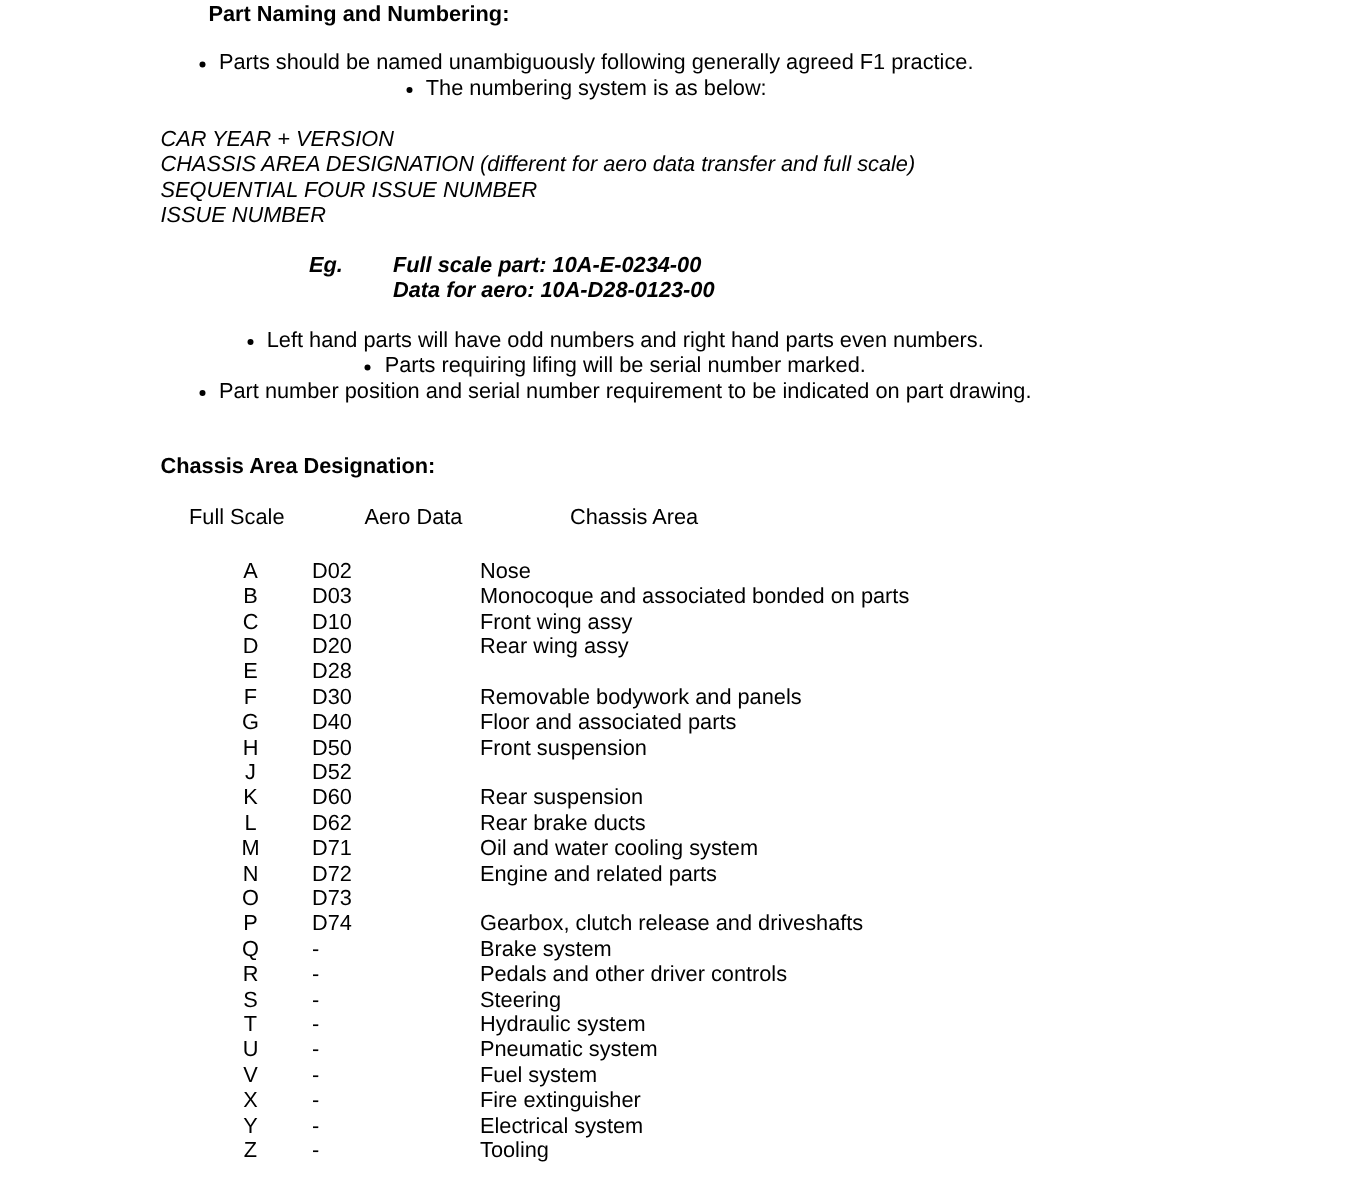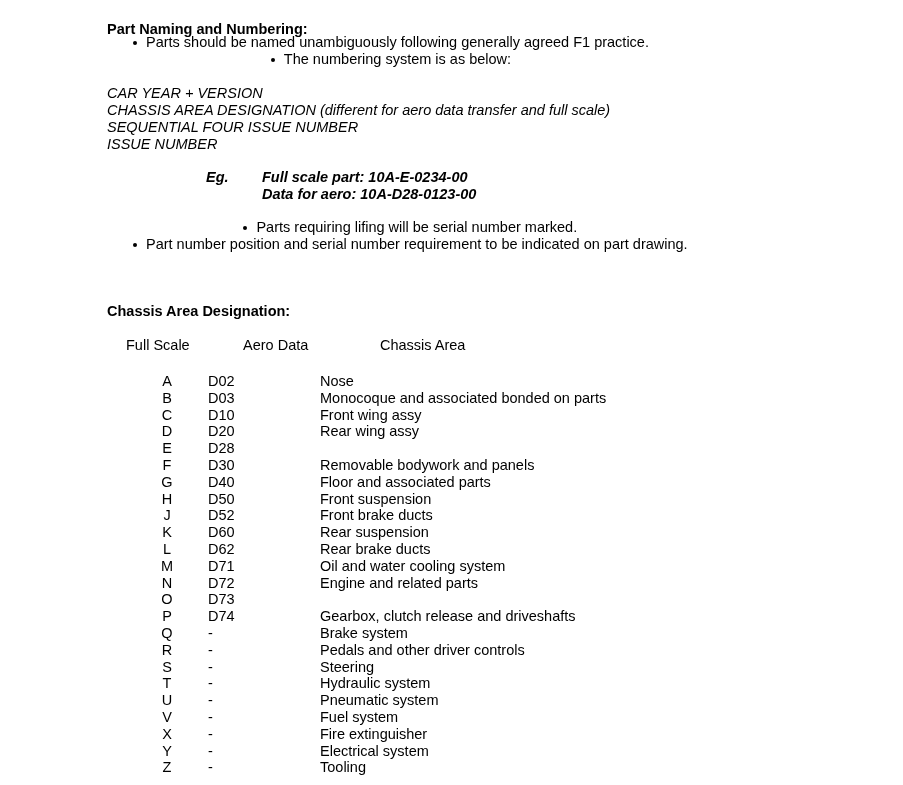--- a/index.html
+++ b/index.html
@@ -10,21 +10,21 @@
     overflow: hidden;
     font-family: "Liberation Sans", sans-serif;
     font-size: 14.5px;
     line-height: 17px;
     color: #000000;
   }
   .heading {
     position: absolute; left: 107px;
     font-weight: bold; font-size: 14.5px;
   }
-  #page-title { top: 21px; }
+  #page-title { top: 2px; margin-left: 32px; }
   #section-title { top: 303px; }
 
   ul.bullets {
     position: absolute; left: 133px;
     list-style: none;
   }
   #intro-bullets { top: 34px; }
   #rules-bullets { top: 219px; }
   ul.bullets li { display: flex; line-height: 17px; justify-content: center; }
   .dot {
@@ -86,20 +86,24 @@
     <span class="eg-label">Eg.</span>
     <div>
       <div>Full scale part: 10A-E-0234-00</div>
       <div>Data for aero: 10A-D28-0123-00</div>
     </div>
   </div>
 
   <ul class="bullets" id="rules-bullets">
     <li>
       <span class="dot"></span>
+      <span>Left hand parts will have odd numbers and right hand parts even numbers.</span>
+    </li>
+    <li>
+      <span class="dot"></span>
       <span>Parts requiring lifing will be serial number marked.</span>
     </li>
     <li>
       <span class="dot"></span>
       <span>Part number position and serial number requirement to be indicated on part drawing.</span>
     </li>
   </ul>
 
   <h2 class="heading" id="section-title">Chassis Area Designation:</h2>
 
@@ -154,21 +158,20 @@
 
       <div class="trow">
         <span class="c1">H</span>
         <span class="c2">D50</span>
         <span class="c3">Front suspension</span>
       </div>
 
       <div class="trow">
         <span class="c1">J</span>
         <span class="c2">D52</span>
-        <span class="c3">Front brake ducts</span>
       </div>
 
       <div class="trow">
         <span class="c1">K</span>
         <span class="c2">D60</span>
         <span class="c3">Rear suspension</span>
       </div>
 
       <div class="trow">
         <span class="c1">L</span>

